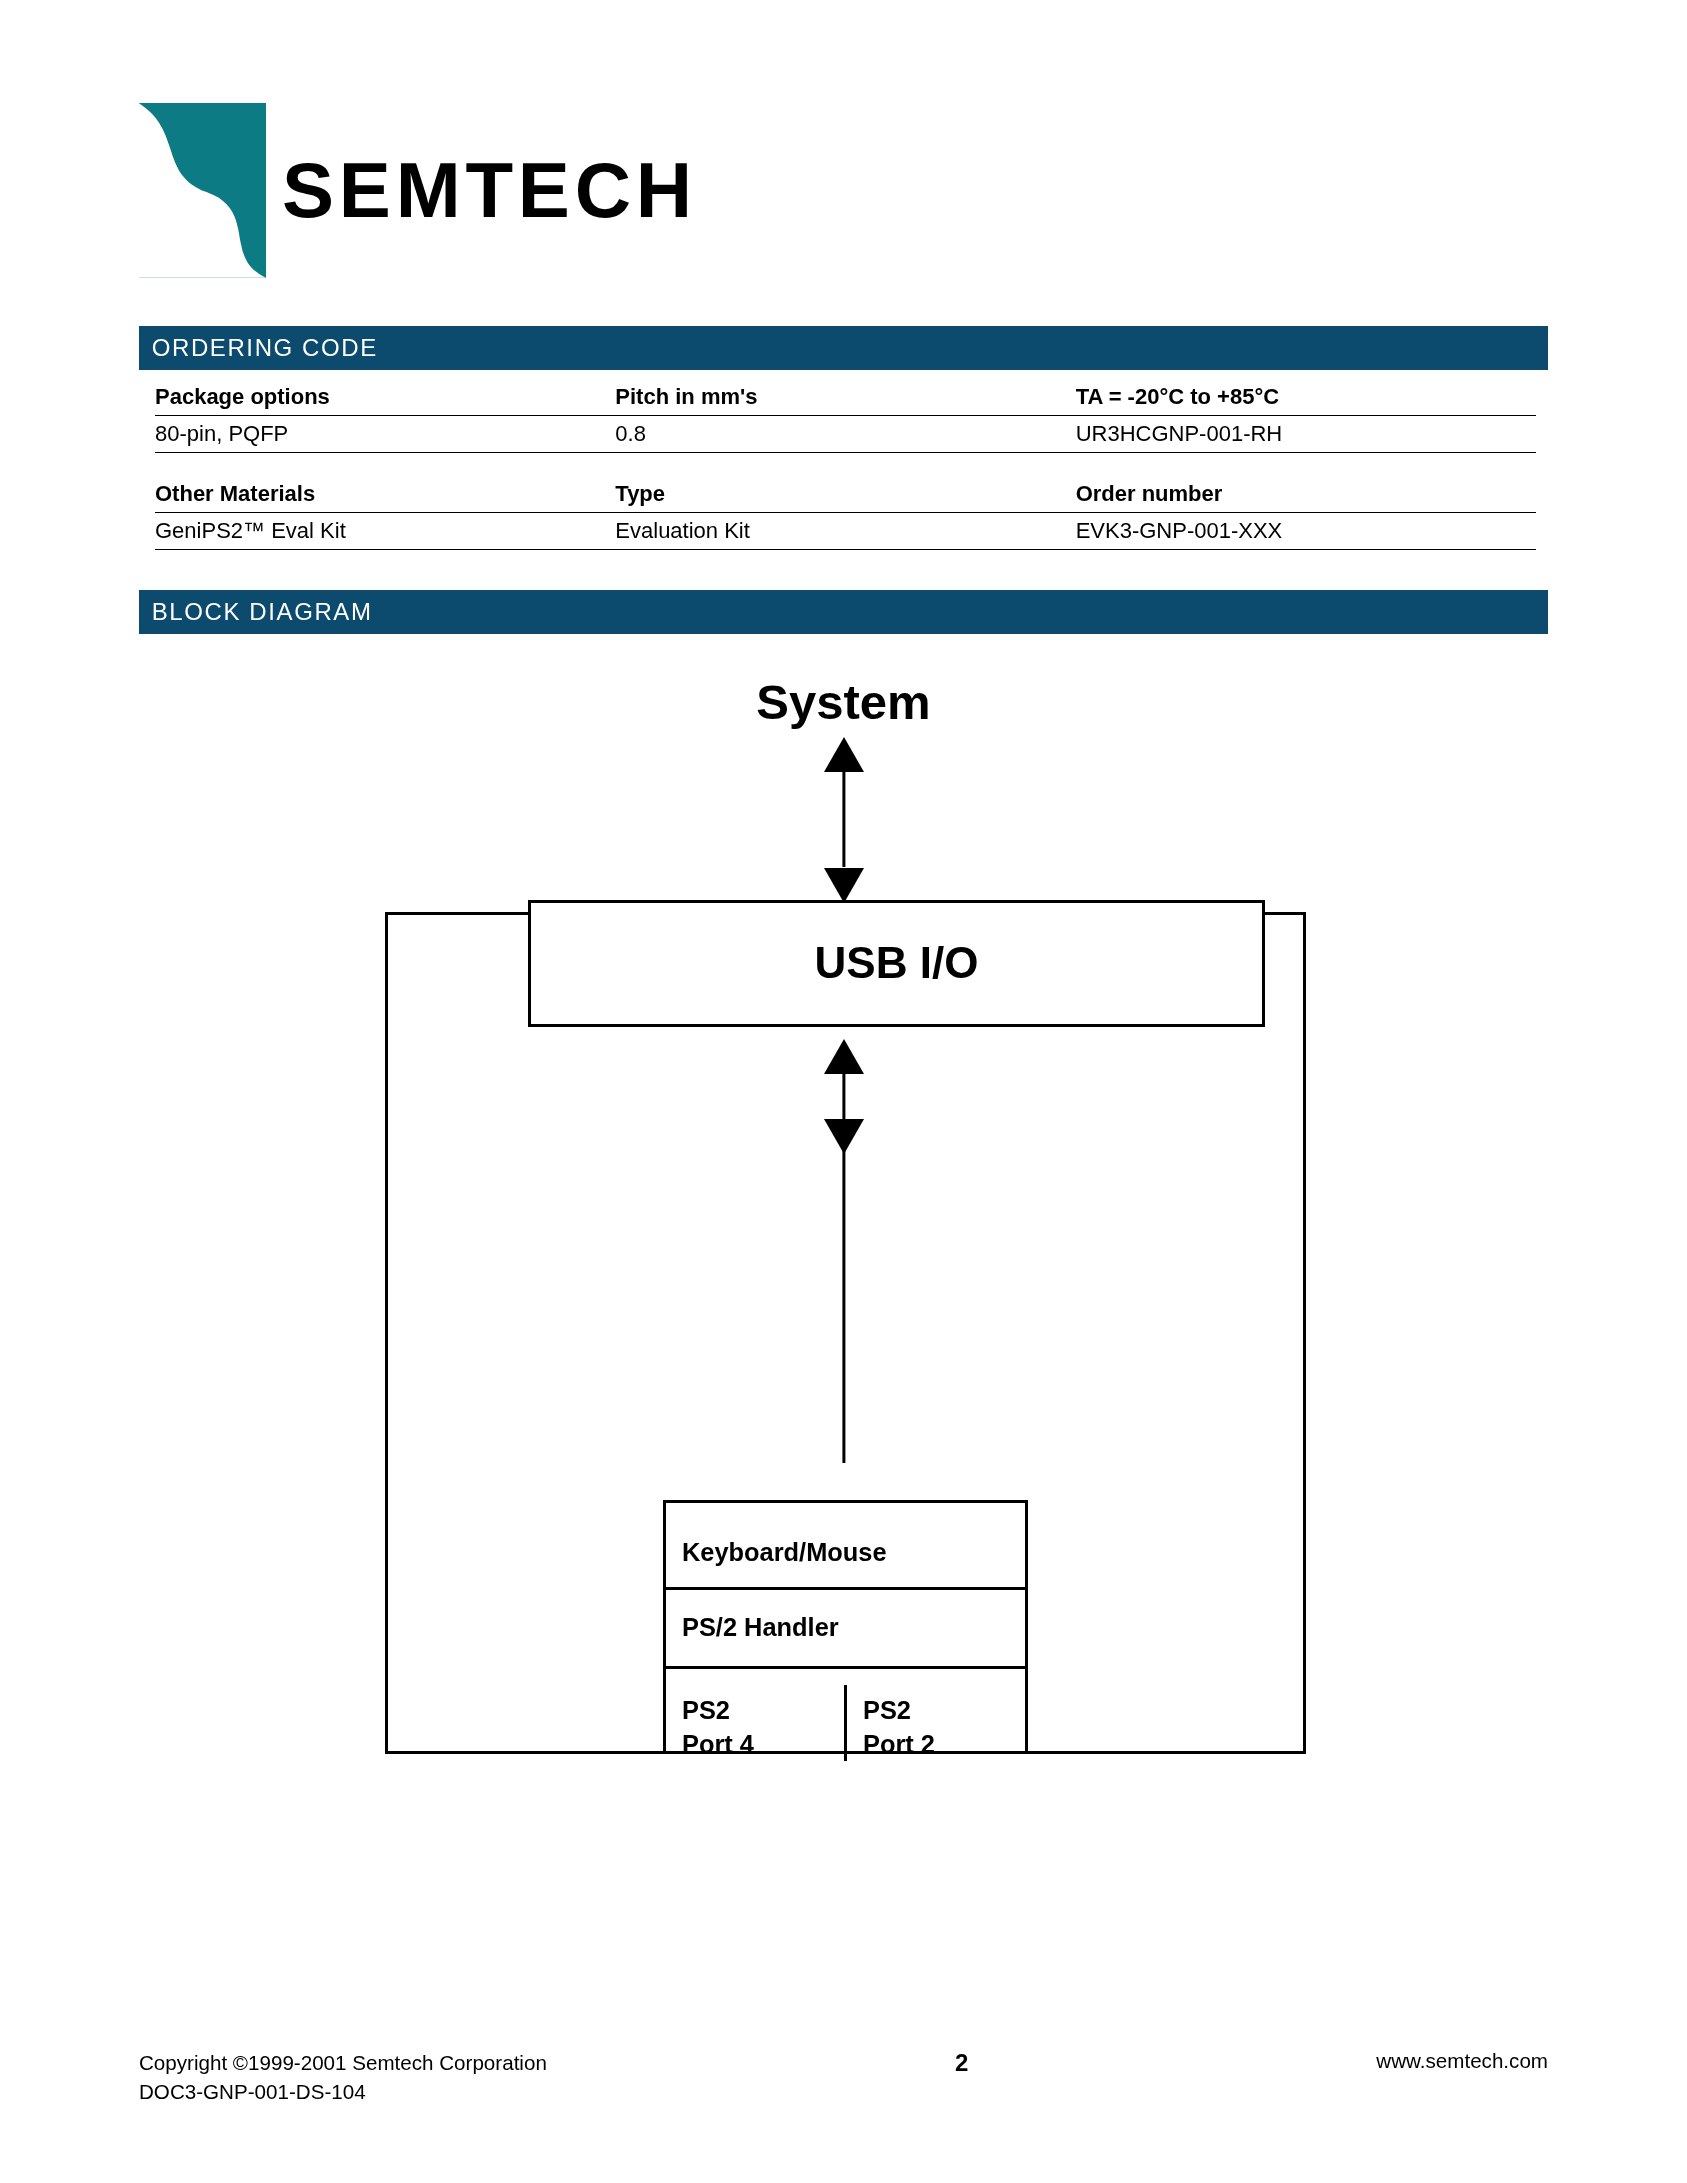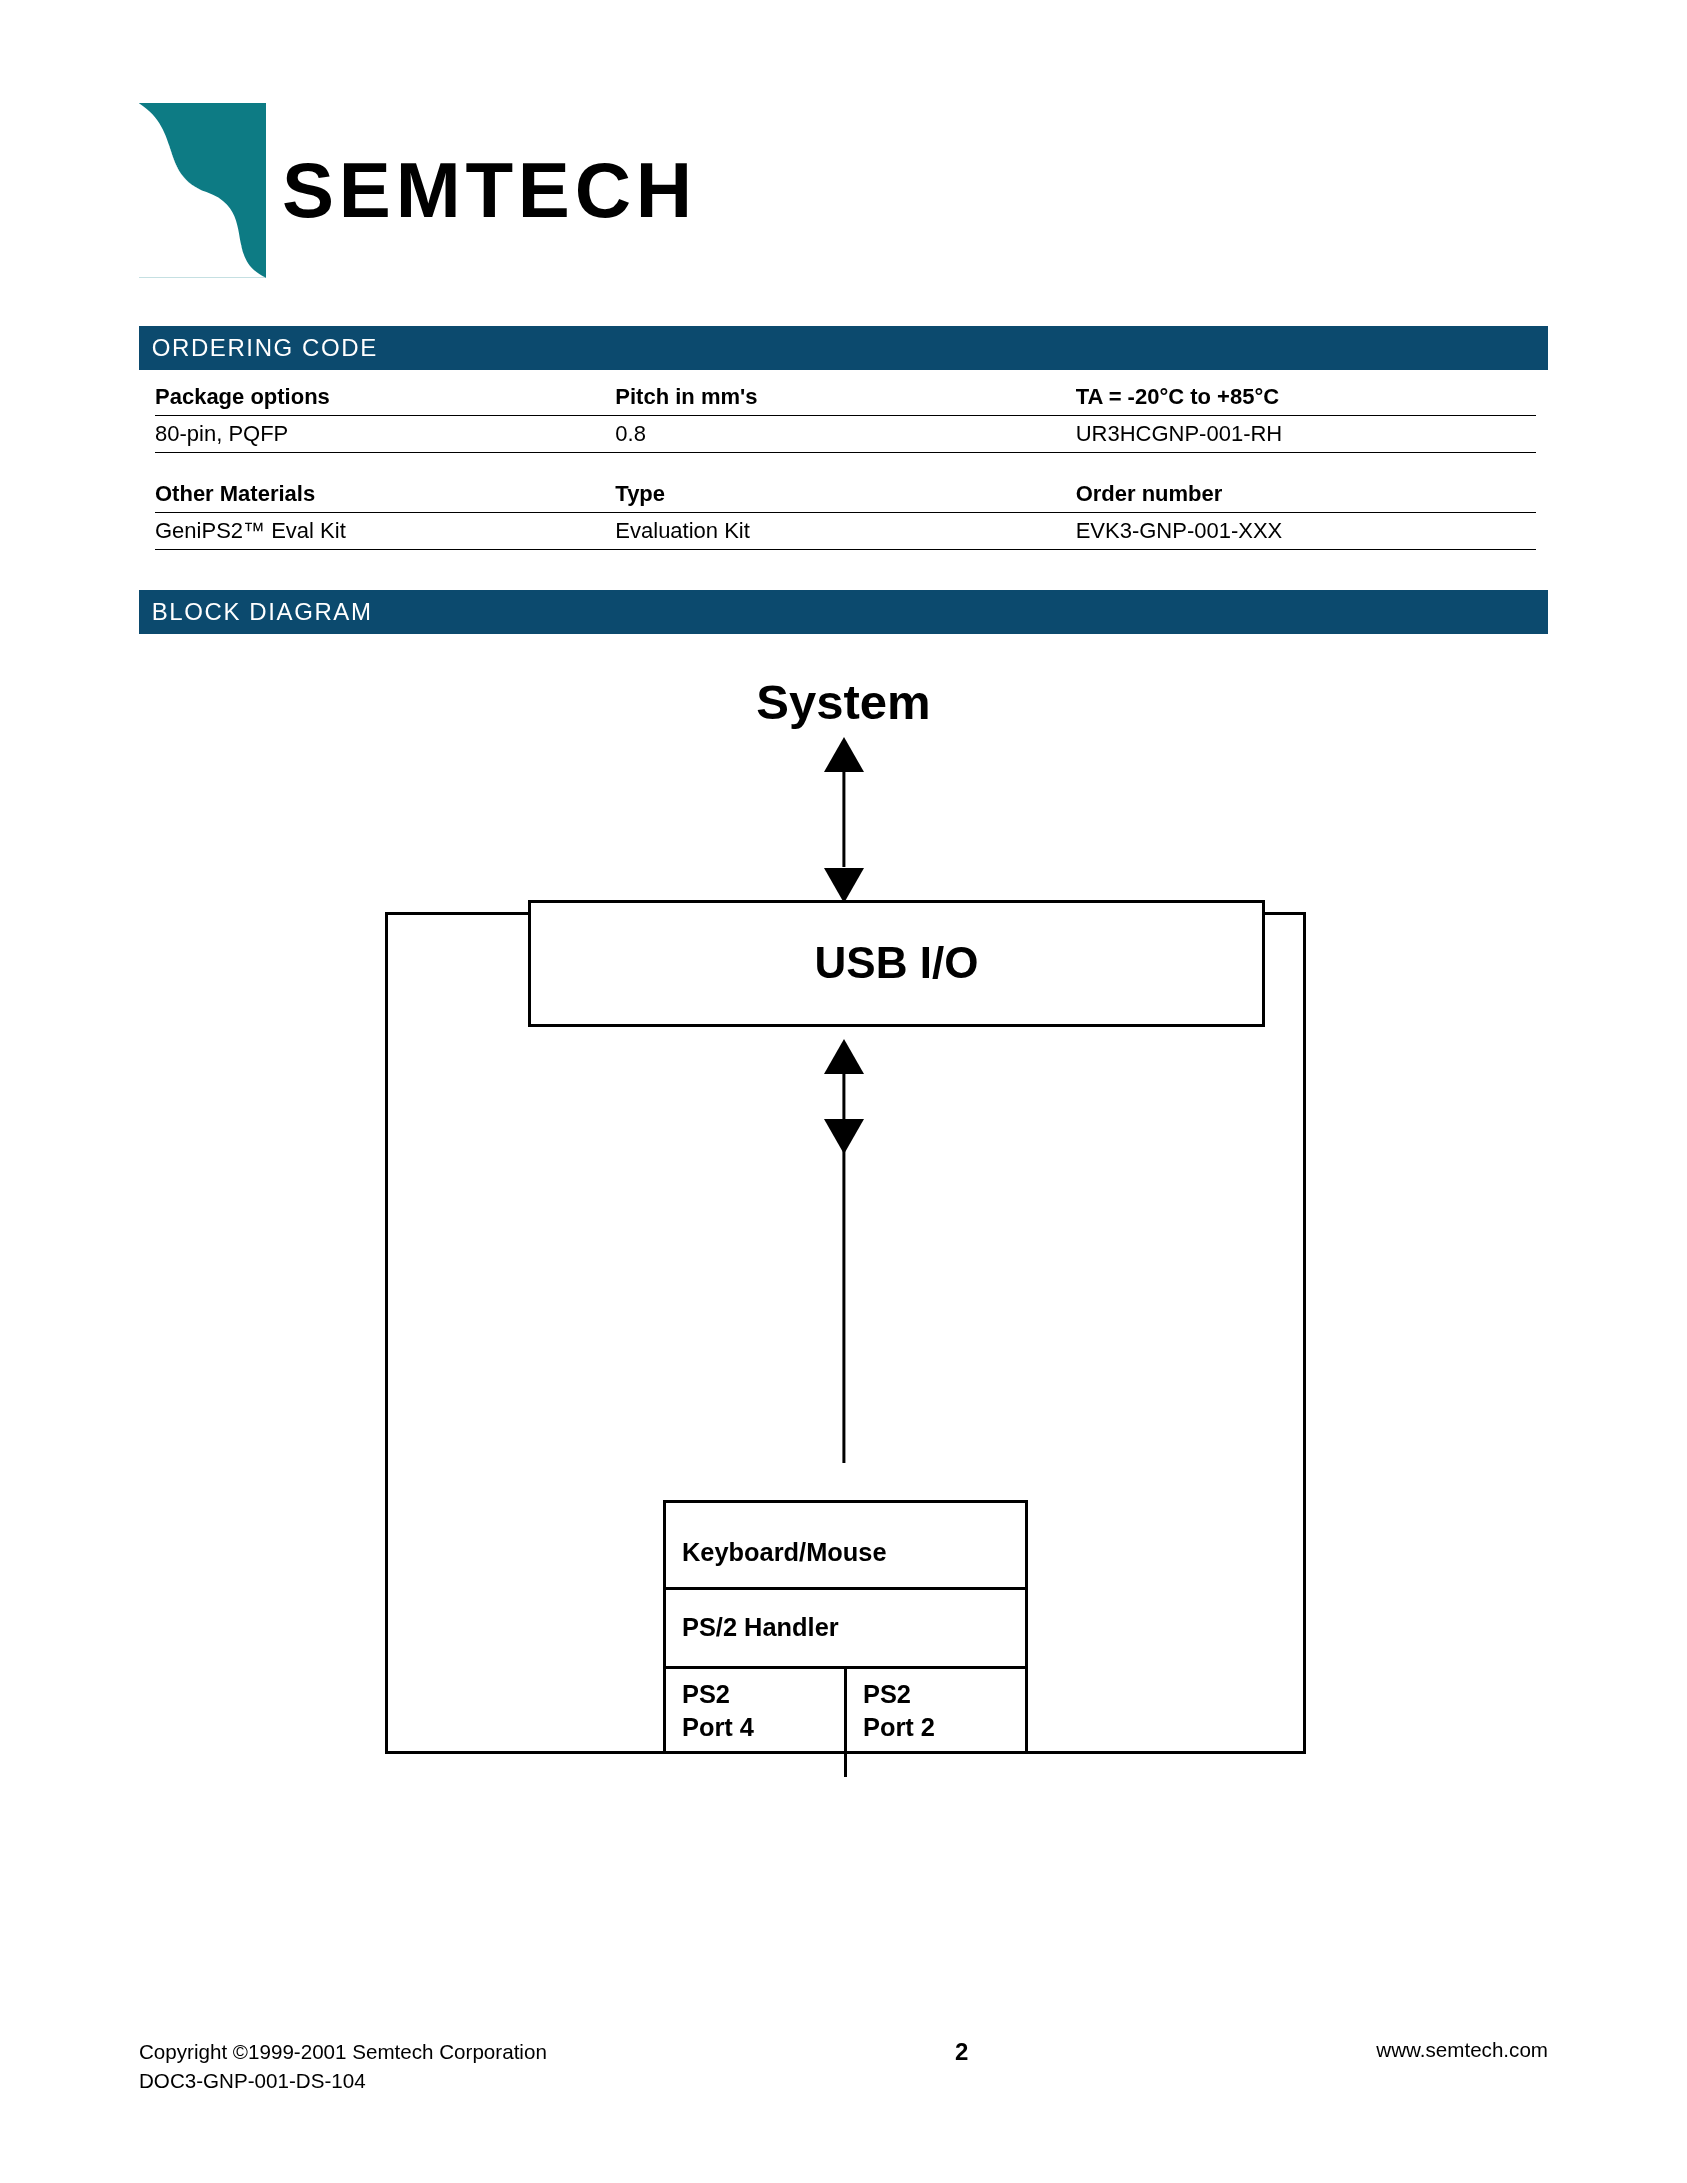--- a/index.html
+++ b/index.html
@@ -139,20 +139,21 @@
     box-sizing: border-box;
     display: flex;
     align-items: center;
     padding-left: 16px;
     font-size: 25.4px;
     font-weight: 900;
   }
   .kbm-bot {
     display: flex;
     height: 108px;
+    align-items: center;
   }
   .kbm-bot .port {
     flex: 1;
     border-right: 3.2px solid #000;
     box-sizing: border-box;
     padding-left: 16px;
     padding-top: 9.5px;
     font-size: 25.4px;
     font-weight: 900;
     line-height: 1.3;
@@ -182,21 +183,21 @@
     left: 50%;
     transform: translateX(-50%);
     width: 0; height: 0;
     border-left: 20.6px solid transparent;
     border-right: 20.6px solid transparent;
     border-top: 35px solid #000;
   }
   .footer {
     position: absolute;
     left: 139px;
-    bottom: 87px;
+    bottom: 76px;
     width: 1409px;
     display: flex;
     justify-content: space-between;
     align-items: flex-start;
     font-size: 20.6px;
     font-family: "Helvetica Neue", Helvetica, Arial, sans-serif;
     color: #000;
   }
   .footer .center-num {
     font-weight: 900;

